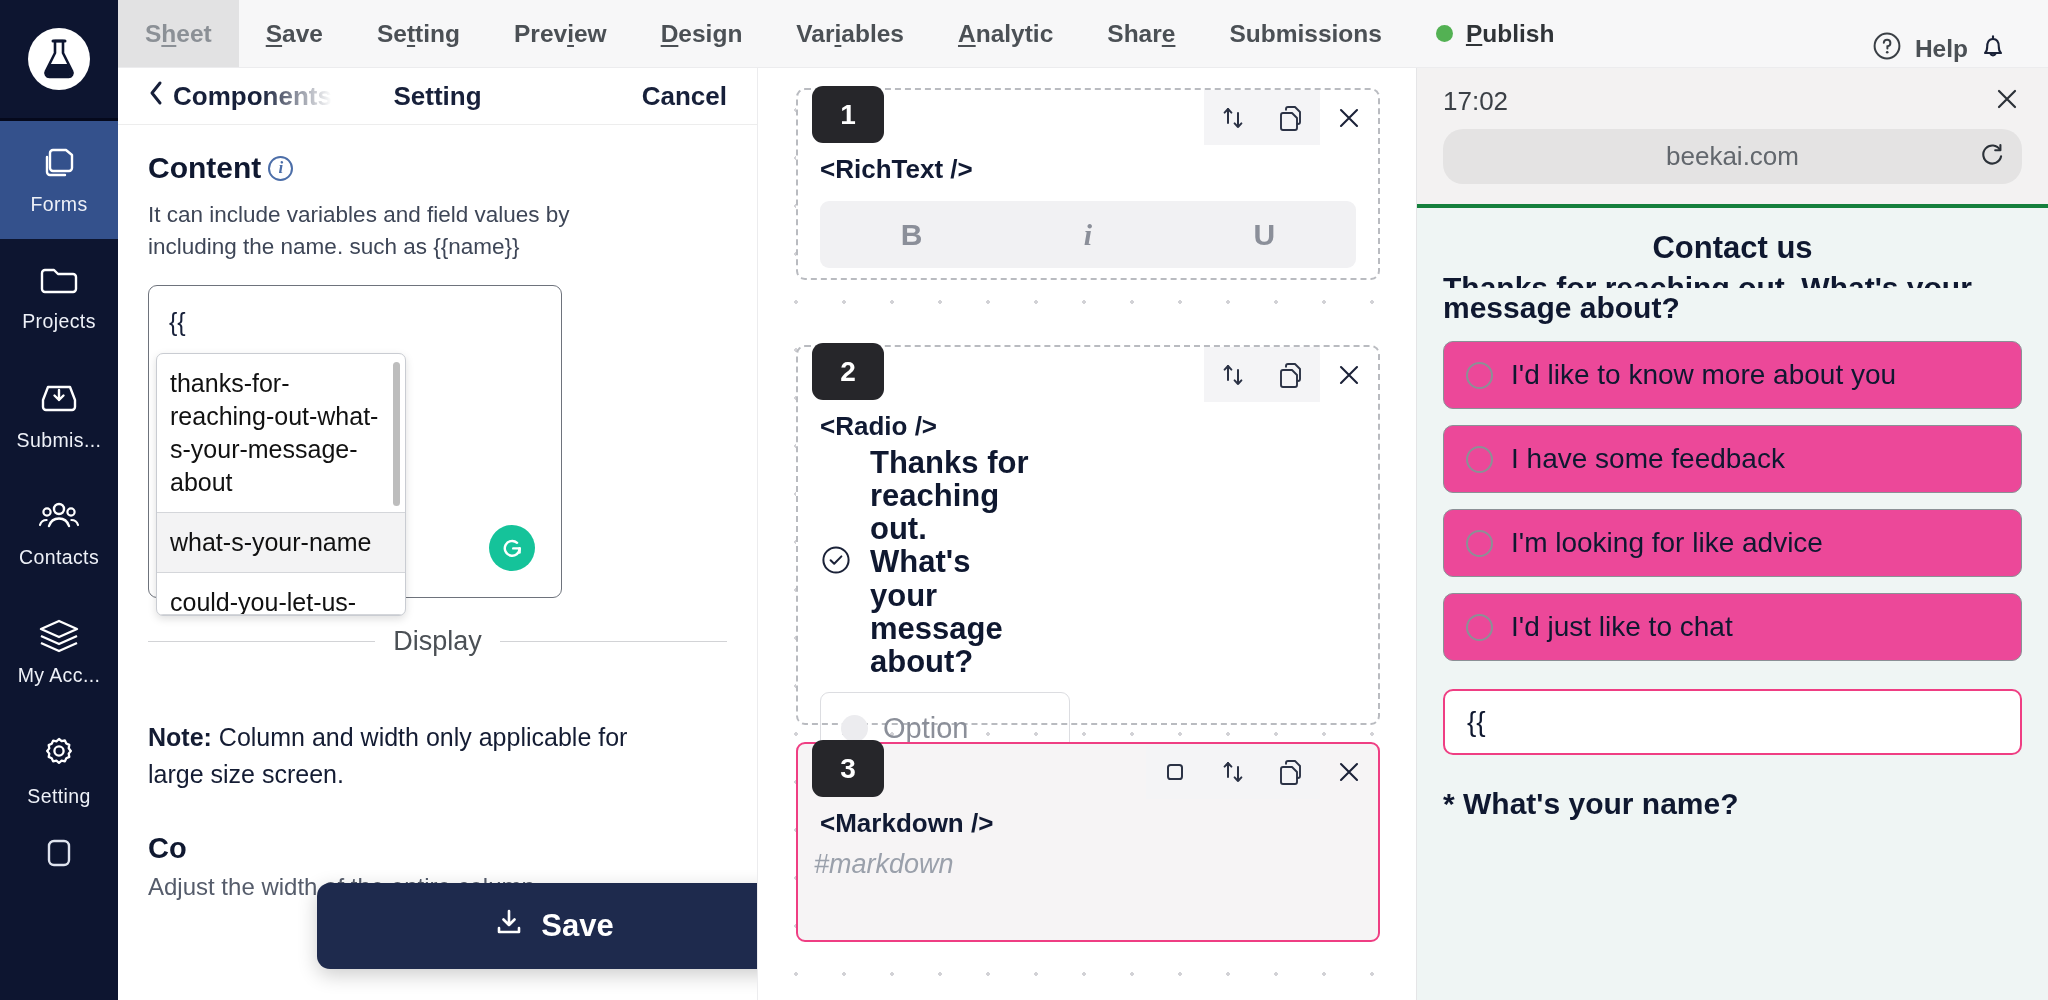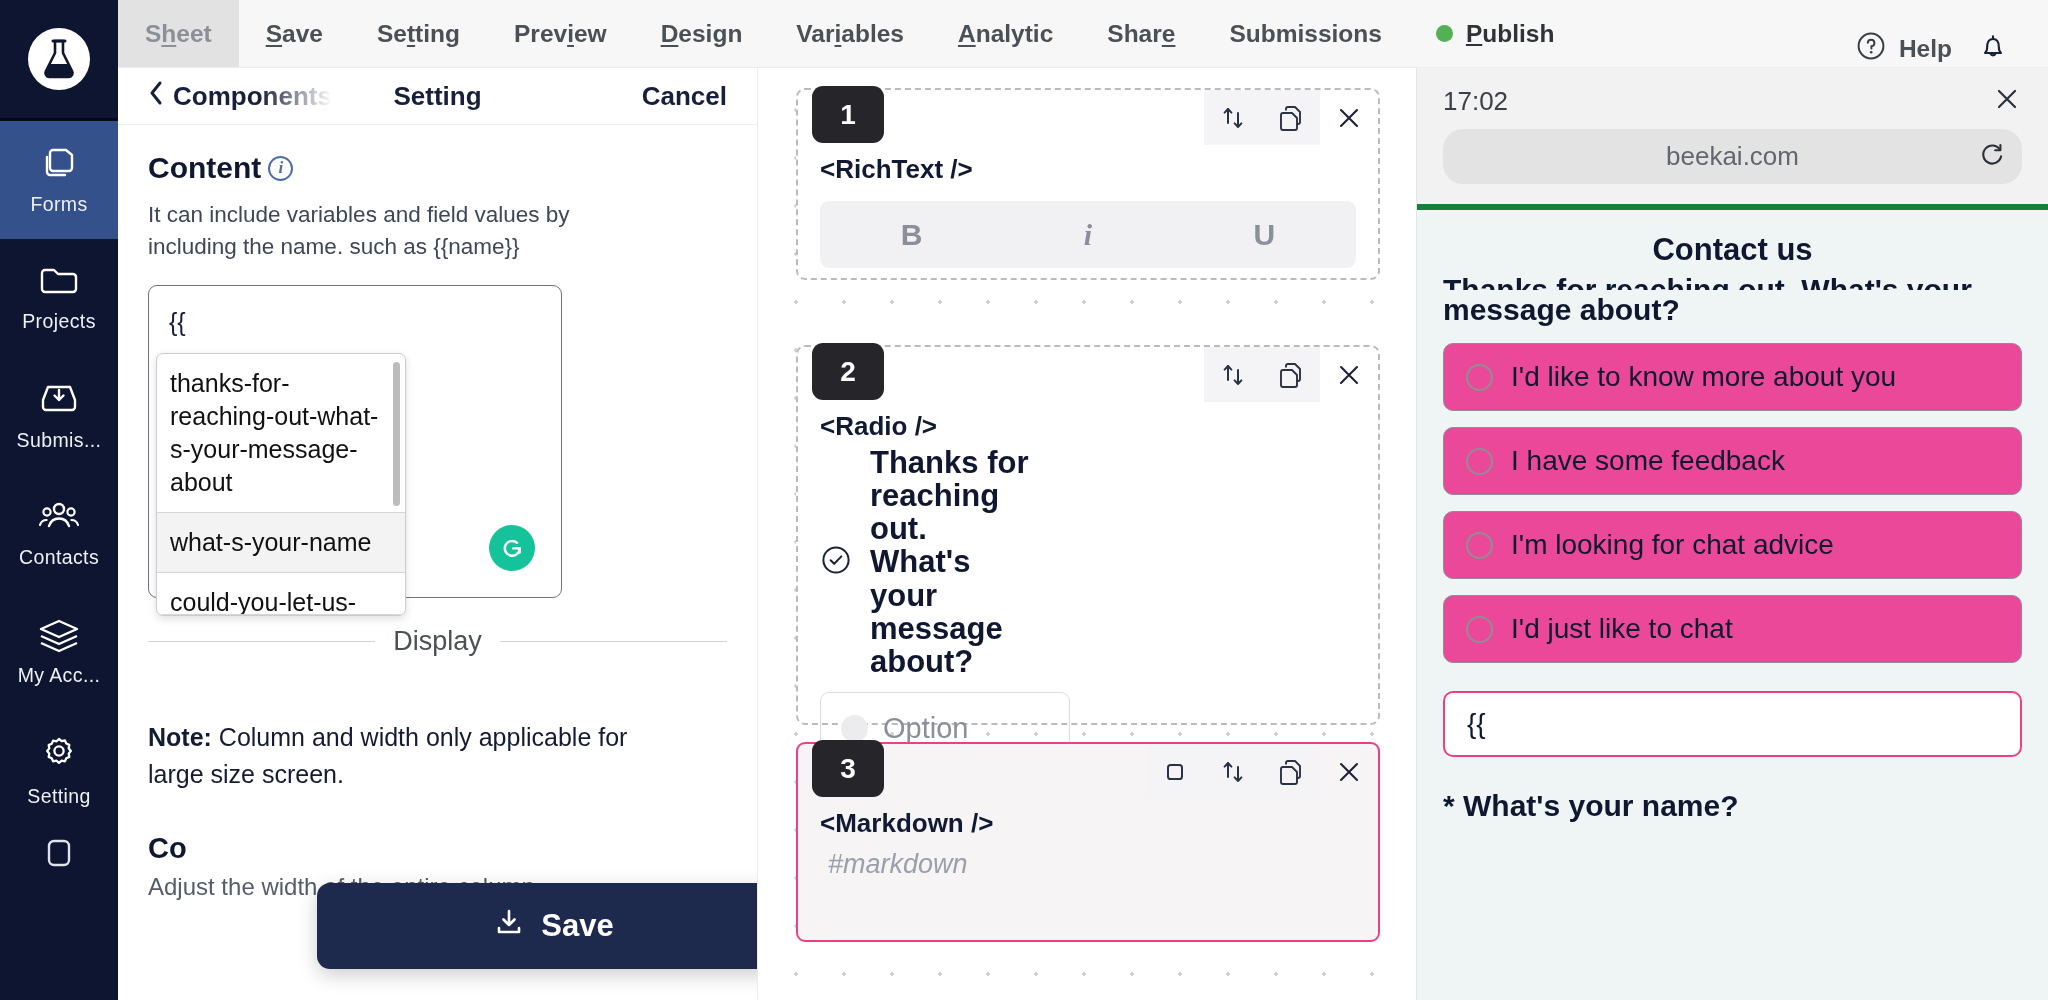--- a/index.html
+++ b/index.html
@@ -38,21 +38,21 @@
     height:68px; flex:0 0 68px; background:#f7f7f8;
     display:flex; align-items:stretch; border-bottom:1px solid #ececee;
   }
   .nav-item {
     display:flex; align-items:center; padding:0 27px; cursor:pointer;
     font-size:24.5px; font-weight:700; color:#4b5055; white-space:nowrap;
   }
   .nav-item.sel { background:#e2e2e3; color:#8b9096; }
   .nav-item u { text-decoration:underline; text-underline-offset:3px; }
   .nav-spacer { flex:1; }
-  .nav-right { display:flex; align-items:center; gap:20px; padding-right:34px;margin-top:30px; }
+  .nav-right { display:flex; align-items:center; gap:4px; padding-right:34px;margin-top:30px; }
   .help-btn { display:flex; align-items:center; gap:13px; cursor:pointer; font-size:24.5px; font-weight:700; color:#4b5055; }
   .dot-green { width:17px; height:17px; border-radius:50%; background:#53b153; margin-right:13px; flex:0 0 17px; }
   .publish { display:flex; align-items:center; padding:0 27px; cursor:pointer; font-size:24.5px; font-weight:700; color:#2f3337; }
   .bell { cursor:pointer; padding:0 6px; }
 
   
   .body { flex:1; display:flex; min-height:0; position:relative; }
 
   
   .panel {
@@ -161,28 +161,28 @@
   .radio-title {
     font-size:31px; font-weight:700; line-height:1.07; color:#0f1830;
     width:160px; word-wrap:break-word;
   }
   .opt-box {
     margin:14px 22px 20px 22px; width:250px; height:72px; border:1.6px solid #dcdde1;
     border-radius:9px; display:flex; align-items:center; gap:15px; padding:0 20px;
     color:#8b8f99; font-size:29px;
   }
   .opt-circle { width:27px; height:27px; border-radius:50%; background:#ececef; flex:0 0 27px; }
-  .md-sub { padding:0 30px; font-size:27px; font-style:italic; color:#9aa0ab; }
+  .md-sub { padding:0 16px; font-size:27px; font-style:italic; color:#9aa0ab; }
 
   
   .preview {
     width:632px; flex:0 0 632px; background:#eff5f4; position:relative; overflow:hidden;
     border-left:1px solid #e5e5e7;
   }
-  .pv-head { background:#f3f2f2; padding:16px 26px 20px 26px; border-bottom:6px solid #15803d; }
+  .pv-head { background:#f3f2f2; padding:16px 26px 20px 26px; border-bottom:4px solid #15803d; }
   .pv-top { display:flex; align-items:center; }
   .pv-time { font-size:26px; color:#3b4046; font-weight:400; }
   .pv-x { margin-left:auto; cursor:pointer; }
   .pv-url {
     margin-top:11px; height:55px; background:#e4e3e3; border-radius:20px;
     display:flex; align-items:center; justify-content:center; position:relative;
   }
   .pv-url span { font-size:26px; color:#62676d; }
   .pv-reload { position:absolute; right:16px; top:50%; transform:translateY(-50%); cursor:pointer; }
   .pv-form-title { text-align:center; font-size:31px; font-weight:700; color:#0f1830; padding:22px 0 14px 0; }
@@ -556,21 +556,21 @@
           <div class="pv-opt">
             <span class="pv-radio"></span>
             <span class="pv-opt-label">I'd like to know more about you</span>
           </div>
           <div class="pv-opt">
             <span class="pv-radio"></span>
             <span class="pv-opt-label">I have some feedback</span>
           </div>
           <div class="pv-opt">
             <span class="pv-radio"></span>
-            <span class="pv-opt-label">I'm looking for chat advice</span>
+            <span class="pv-opt-label">I'm looking for like advice</span>
           </div>
           <div class="pv-opt">
             <span class="pv-radio"></span>
             <span class="pv-opt-label">I'd just like to chat</span>
           </div>
 
           <div class="pv-input">
             <span>{{</span>
           </div>
 

